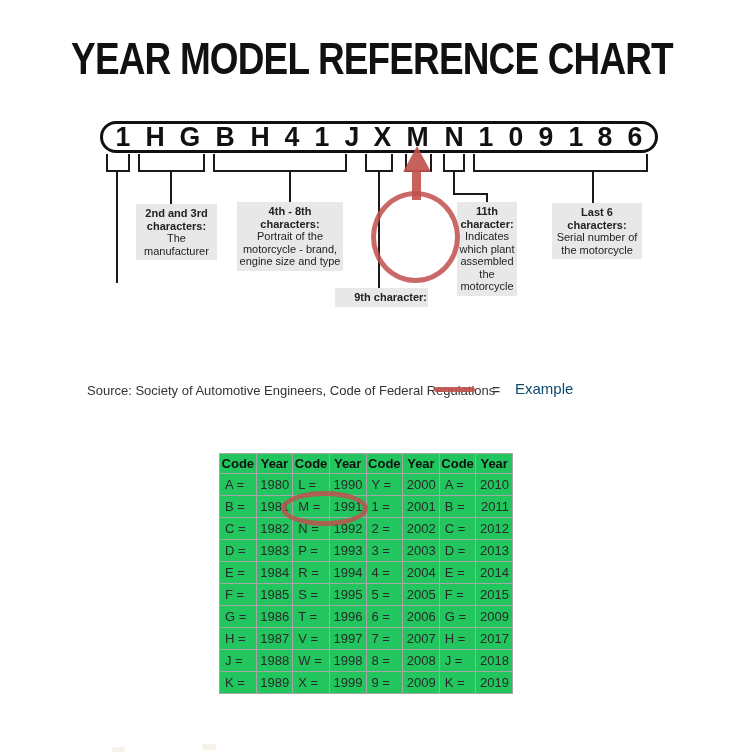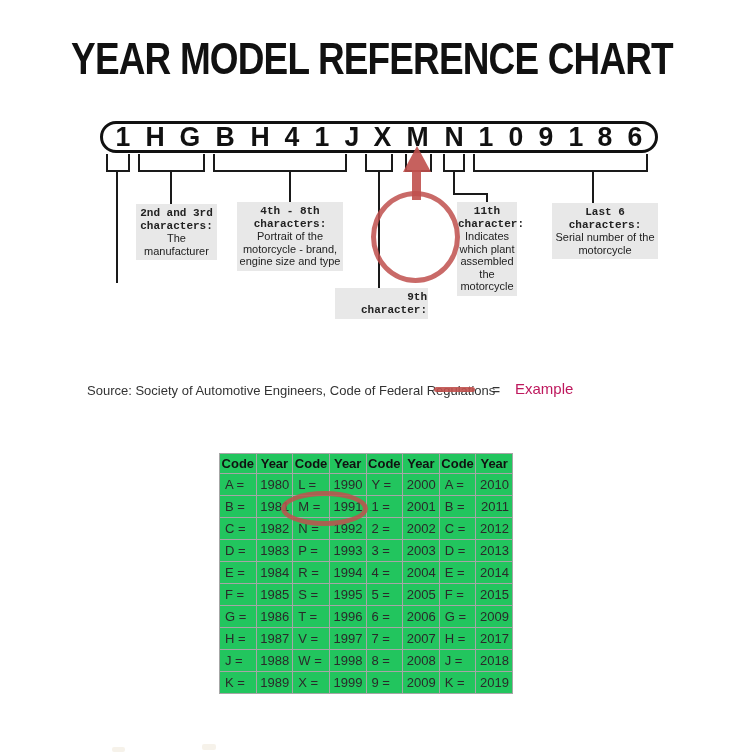--- a/index.html
+++ b/index.html
@@ -23,31 +23,31 @@
   
   .bracket{position:absolute;top:154px;height:18px;box-sizing:border-box;
     border-left:2px solid #1a1a1a;border-right:2px solid #1a1a1a;border-bottom:2px solid #1a1a1a;}
   .vline{position:absolute;width:2px;background:#1a1a1a;}
   .hline{position:absolute;height:2px;background:#1a1a1a;}
   
   .callout{
     position:absolute;background:#e8e8e8;color:#222;text-align:center;
     font-size:11px;line-height:12.5px;padding:3px 1px;box-sizing:border-box;
   }
-  .callout .co-head{font-weight:bold;font-family:Liberation Mono, monospace;}
+  .callout .co-head{font-weight:bold;}
   
   .red-ellipse{position:absolute;border:5px solid #c0504d;border-radius:50%;opacity:.85;box-sizing:border-box;}
   .arrow-shaft{position:absolute;left:412px;top:170px;width:9px;height:30px;background:#c0504d;opacity:.9;}
   .arrow-head{position:absolute;left:403px;top:146px;width:0;height:0;opacity:.9;
     border-left:14px solid transparent;border-right:14px solid transparent;border-bottom:26px solid #c0504d;}
   .example-line{position:absolute;left:434px;top:387px;width:41px;height:5px;border-radius:3px;background:#c0504d;opacity:.9;}
   
   .source-text{position:absolute;left:87px;top:383px;font-size:13px;color:#333;}
   .equals-sign{position:absolute;left:492px;top:382px;font-size:14px;color:#333;}
-  .example-label{position:absolute;left:515px;top:380px;font-size:15px;color:#be185d;}
+  .example-label{position:absolute;left:515px;top:380px;font-size:15px;color:#0c4a6e;}
   
   .code-year-table{
     position:absolute;left:219px;top:453px;width:294px;border-collapse:collapse;table-layout:fixed;
     font-size:13px;color:#2a2a2a;background:#22c55e;
   }
   .code-year-table th,.code-year-table td{
     border:1px solid #a6a6a6;box-sizing:border-box;overflow:hidden;white-space:nowrap;
   }
   .code-year-table th{height:20px;font-size:13px;font-weight:bold;color:#111;text-align:center;padding:1px 1px;}
   .code-year-table td{height:22px;padding:1px 3px;}
@@ -109,21 +109,21 @@
     <div class="co-head">4th - 8th characters:</div>
     <div class="co-body">Portrait of the motorcycle - brand, engine size and type</div>
   </div>
   <div class="callout" style="left:335px;top:288px;width:93px;text-align:right;">
     <div class="co-head">9th character:</div>
   </div>
   <div class="callout" style="left:457px;top:202px;width:60px;">
     <div class="co-head">11th character:</div>
     <div class="co-body">Indicates which plant assembled the motorcycle</div>
   </div>
-  <div class="callout" style="left:552px;top:203px;width:106px;">
+  <div class="callout" style="left:552px;top:203px;width:90px;">
     <div class="co-head">Last 6 characters:</div>
     <div class="co-body">Serial number of the motorcycle</div>
   </div>
 
   <div class="arrow-shaft"></div>
   <div class="arrow-head"></div>
   <div class="red-ellipse" style="left:371px;top:191px;width:89px;height:92px;"></div>
 
   <div class="source-text">Source:  Society of Automotive Engineers, Code of Federal Regulations</div>
   <div class="example-line"></div>

